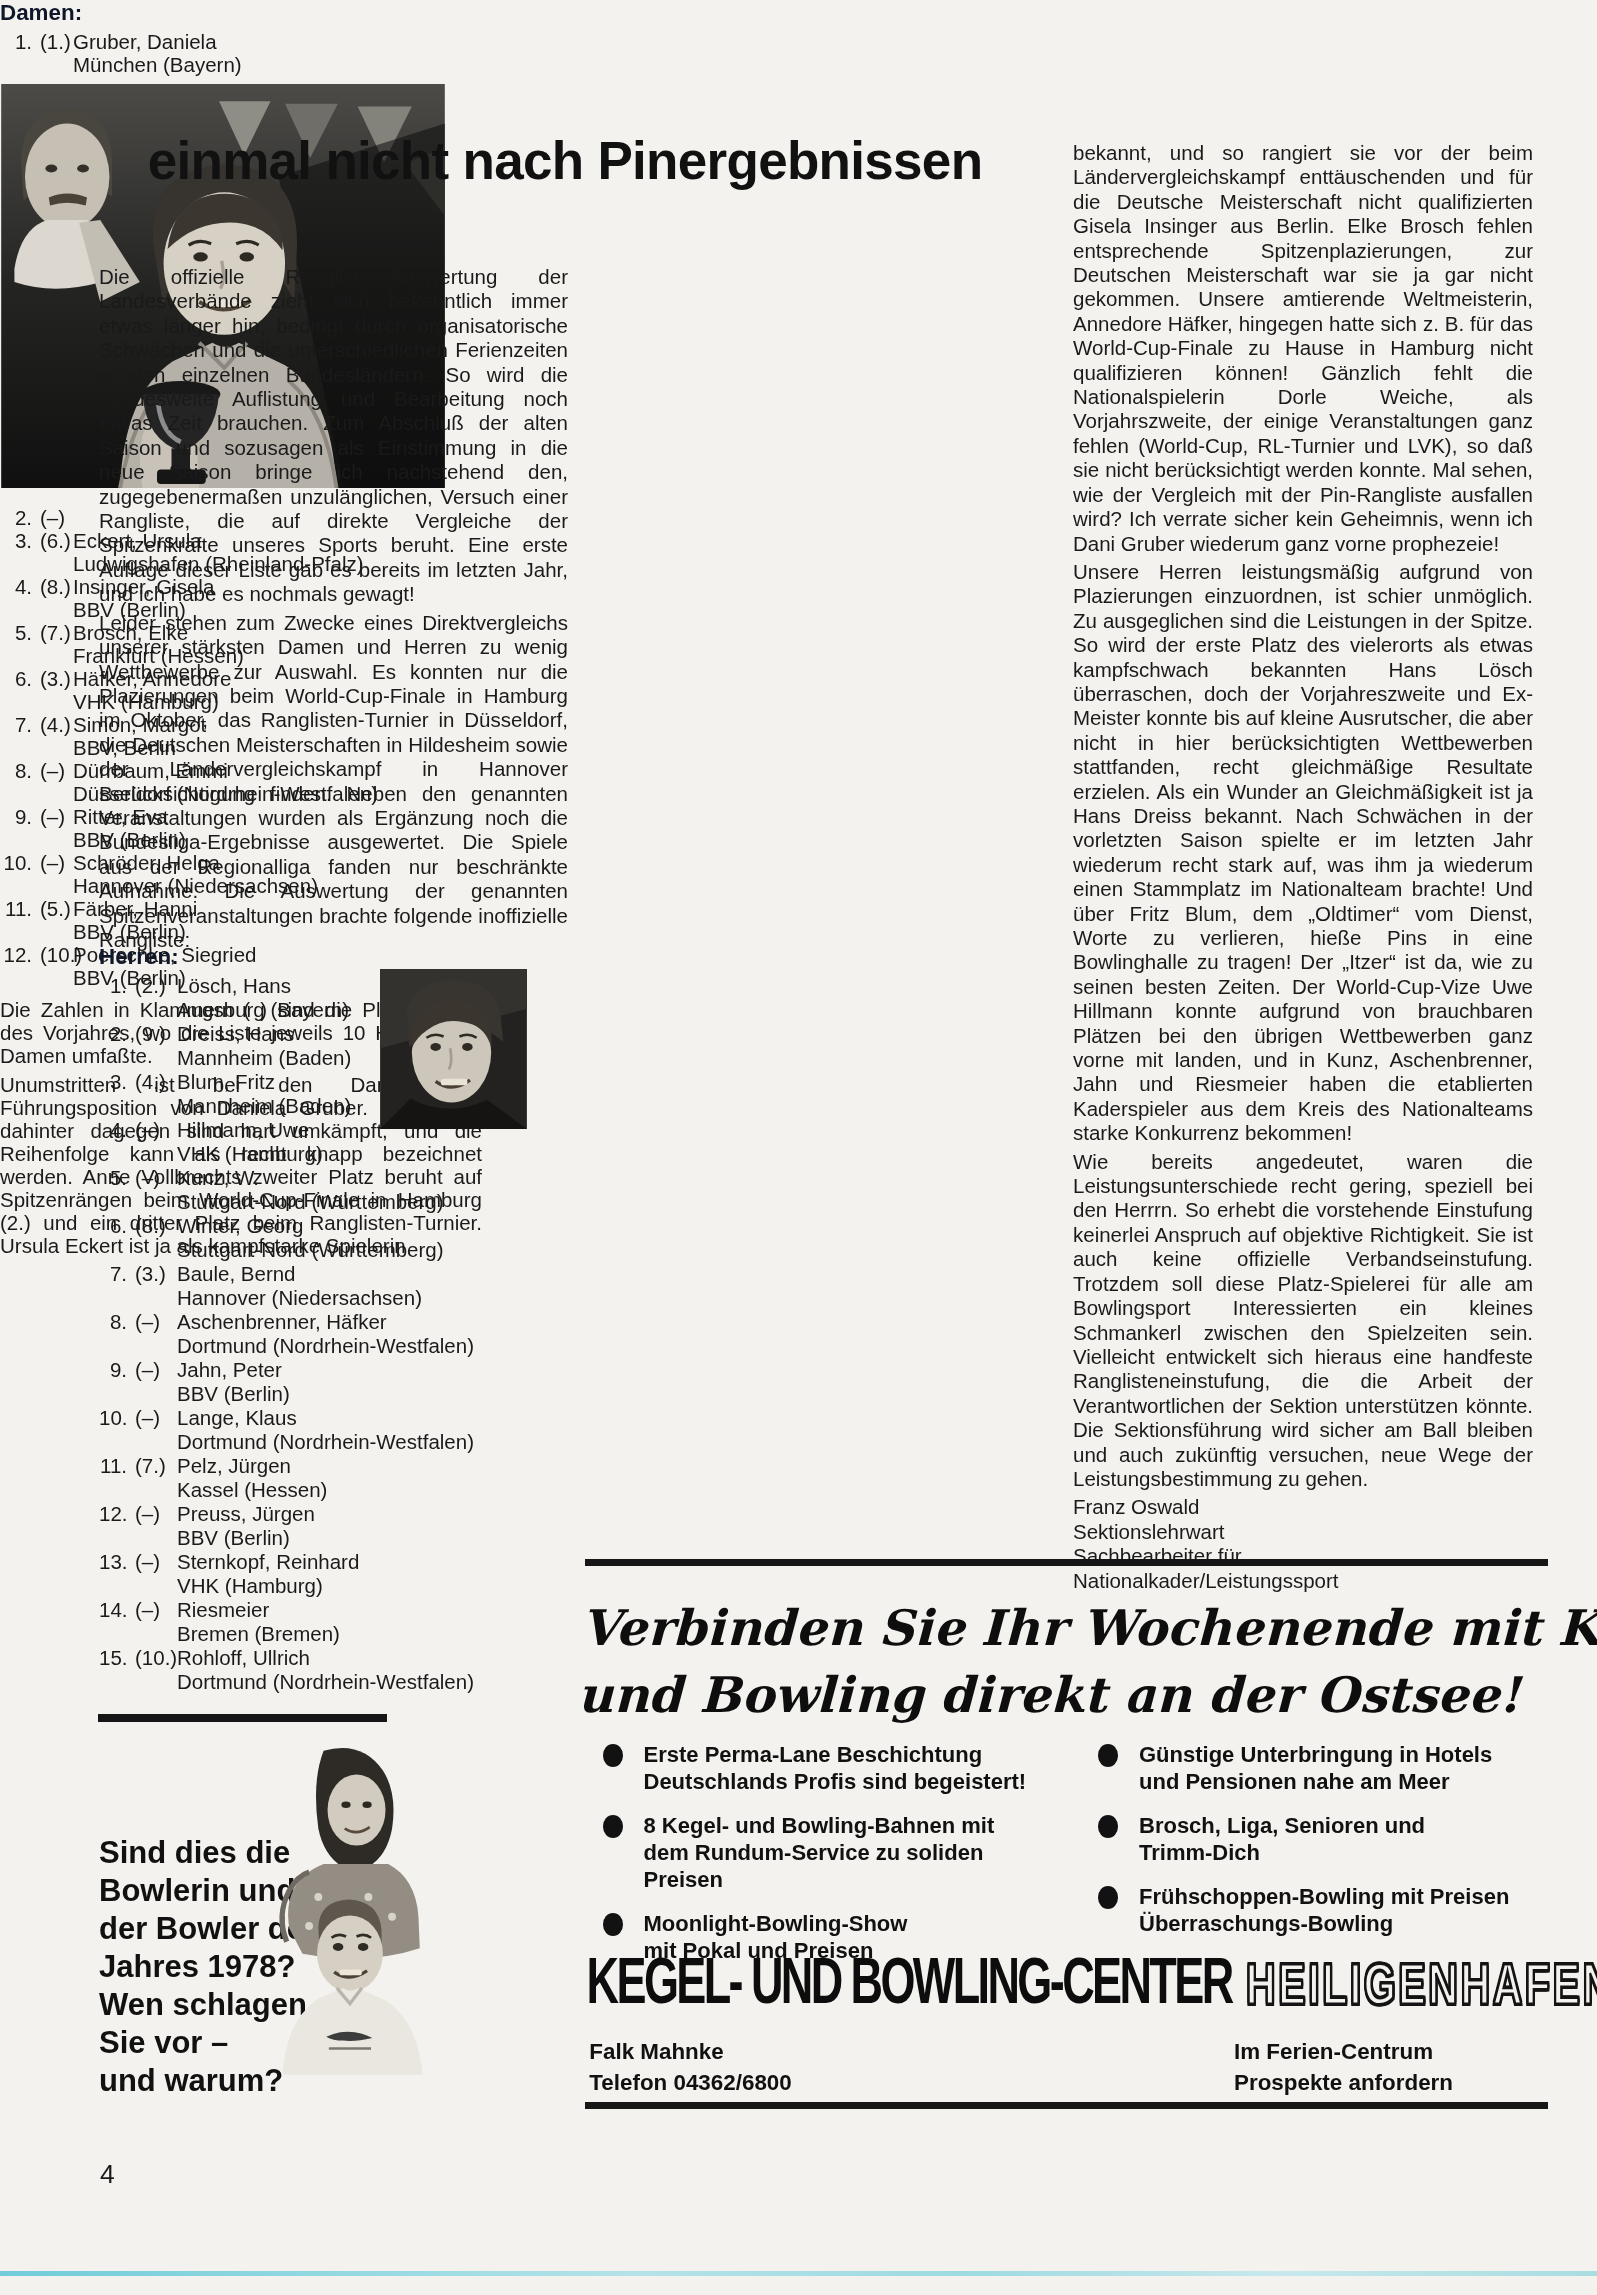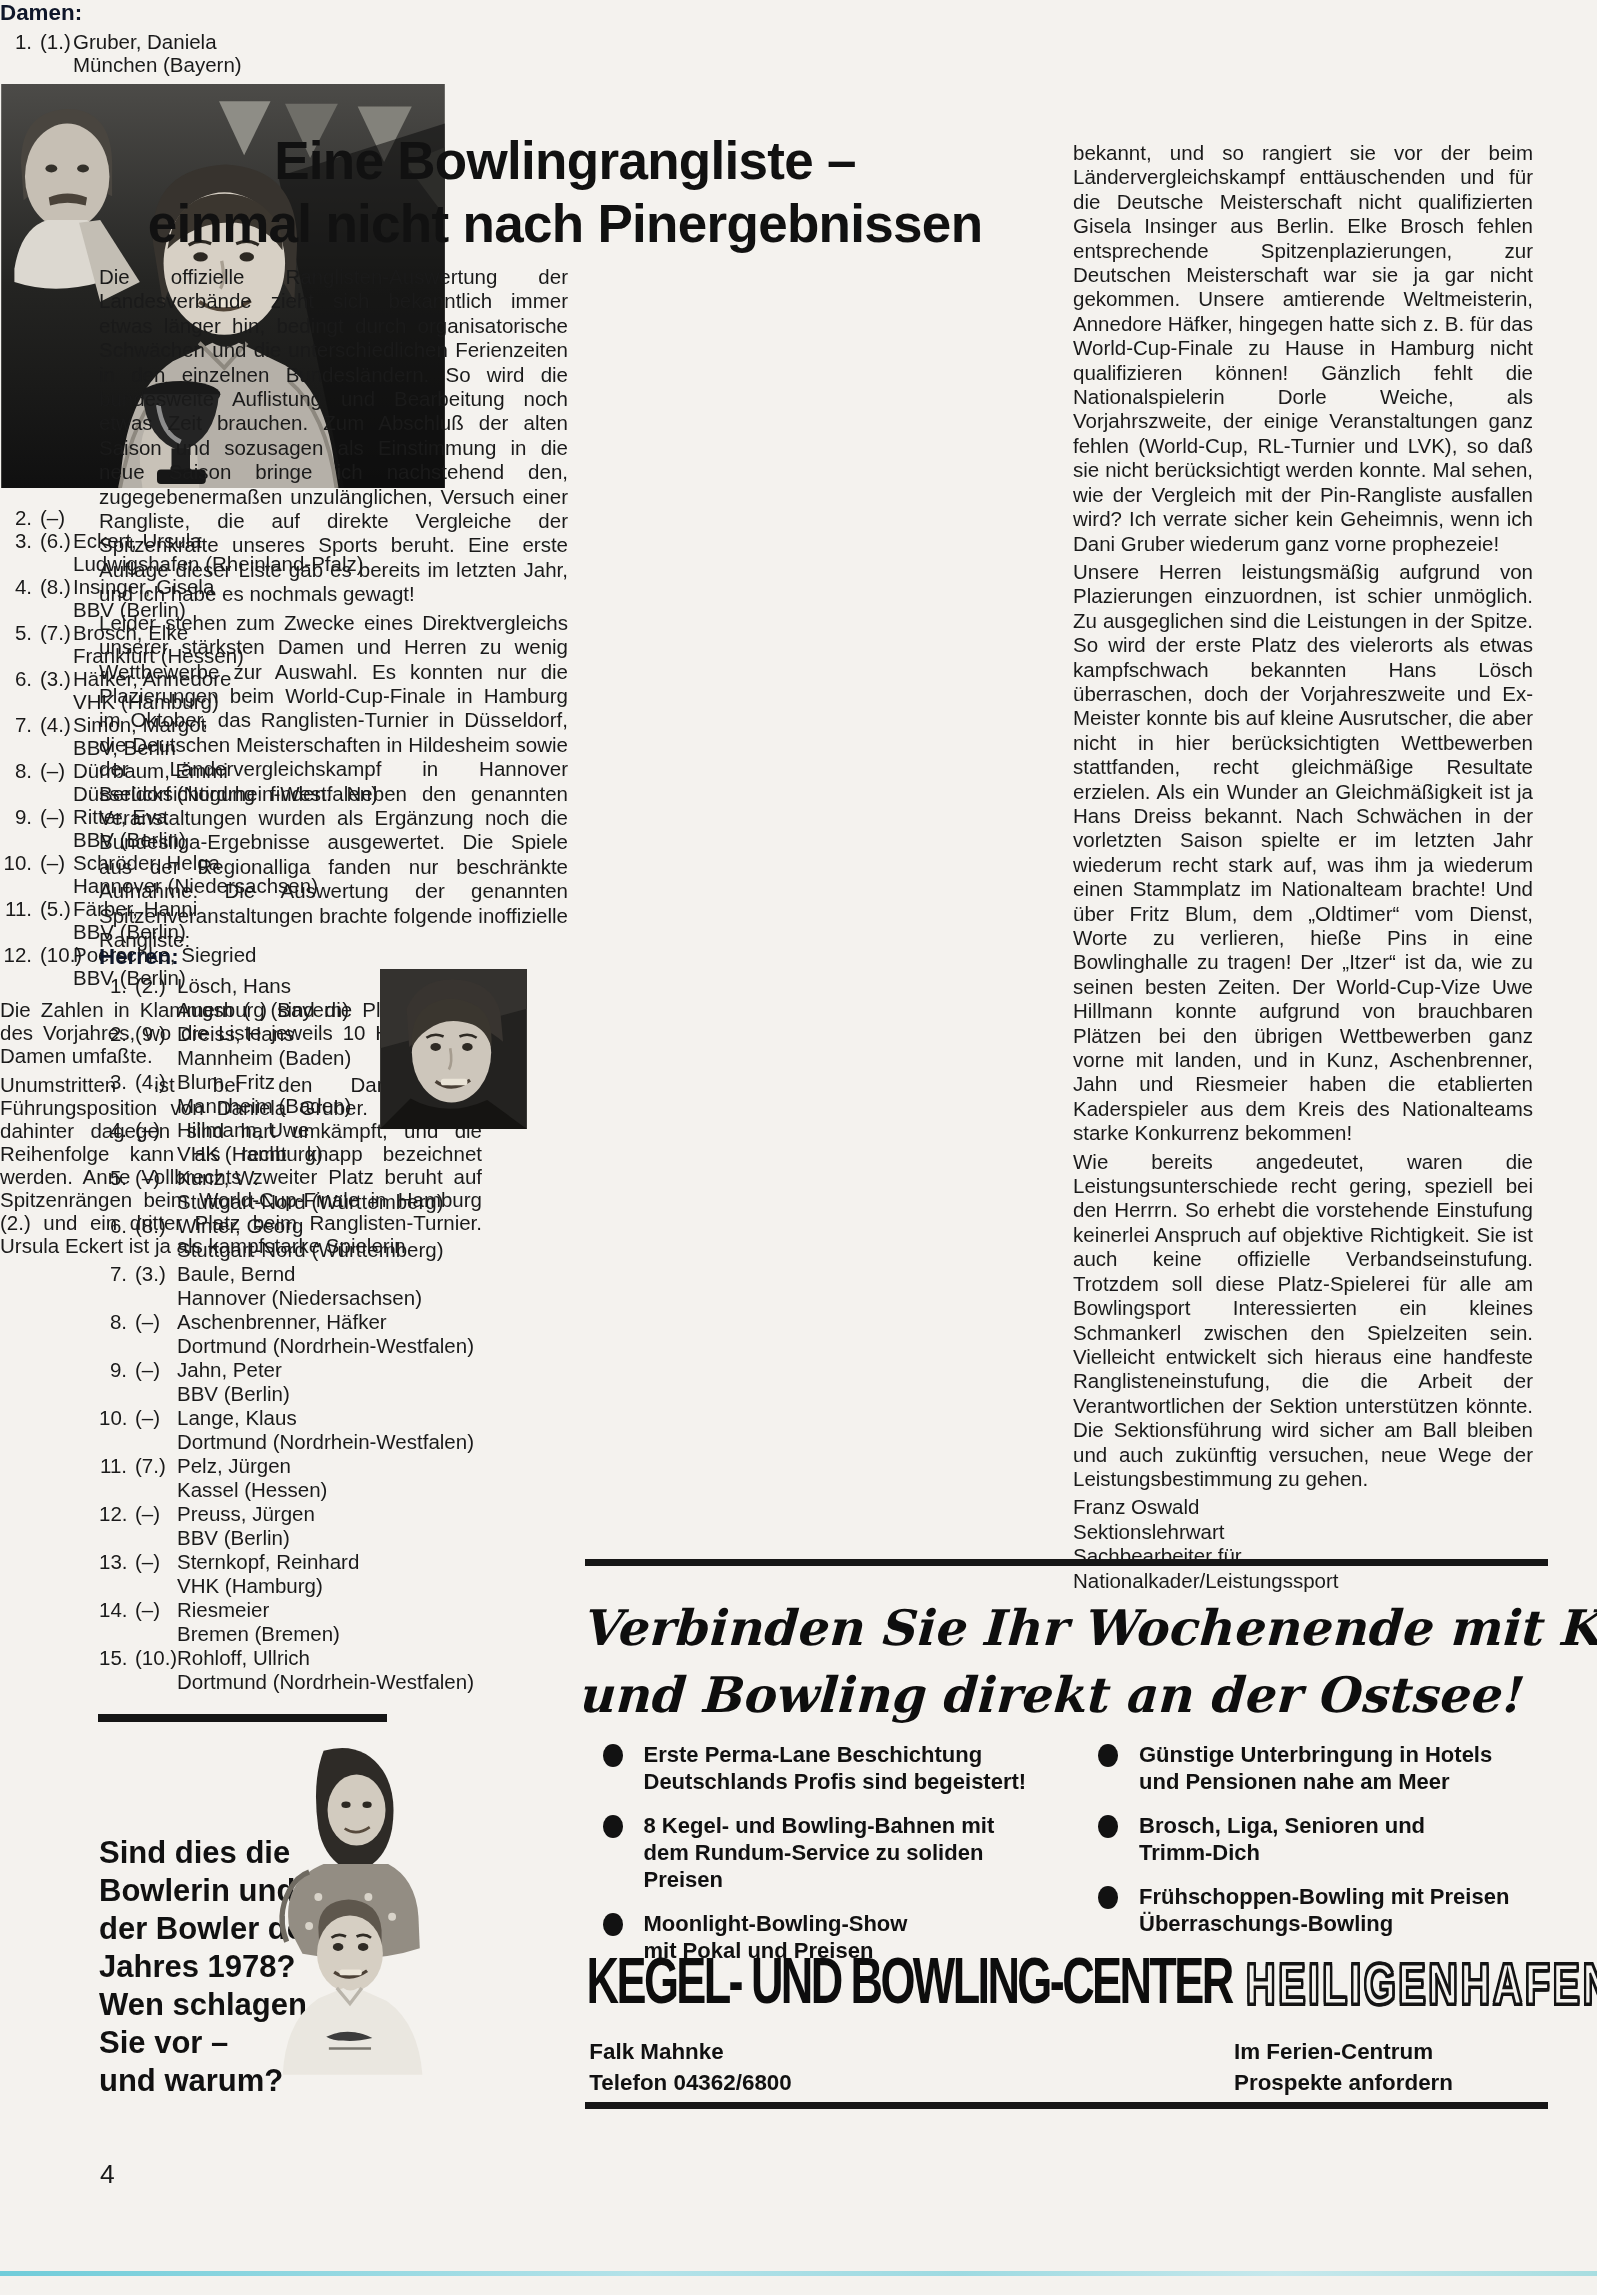--- a/index.html
+++ b/index.html
@@ -78,21 +78,20 @@
   #edge-strip{position:absolute;left:0;top:2271px;width:1598px;height:5.3px;
               background:linear-gradient(90deg,#59c6d6 0%,#7dd2de 18%,#a9e0e8 40%,#8ed6df 60%,#bfe7ec 80%,#9adade 100%);
               opacity:.85;}
 </style>
 </head>
 <body>
 
 <div id="page">
 
   <h1 class="title" style="margin:0;">
-    <span class="tl">Eine Bowlingrangliste –</span>
     <span class="tl">einmal nicht nach Pinergebnissen</span>
   </h1>
 
   <div id="col-left" class="col">
 
   <p>Die offizielle Ranglisten-Auswertung der Landesverbände zieht sich bekanntlich immer etwas länger hin, bedingt durch organisatorische Schwächen und die unterschiedlichen Ferienzeiten in den einzelnen Bundesländern. So wird die bundesweite Auflistung und Bearbeitung noch etwas Zeit brauchen. Zum Abschluß der alten Saison und sozusagen als Einstimmung in die neue Saison bringe ich nachstehend den, zugegebenermaßen unzulänglichen, Versuch einer Rangliste, die auf direkte Vergleiche der Spitzenkräfte unseres Sports beruht. Eine erste Auflage dieser Liste gab es bereits im letzten Jahr, und ich habe es nochmals gewagt!</p>
       <p>Leider stehen zum Zwecke eines Direktvergleichs unserer stärksten Damen und Herren zu wenig Wettbewerbe zur Auswahl. Es konnten nur die Plazierungen beim World-Cup-Finale in Hamburg im Oktober, das Ranglisten-Turnier in Düsseldorf, die Deutschen Meisterschaften in Hildesheim sowie der Ländervergleichskampf in Hannover Berücksichtigung finden. Neben den genannten Veranstaltungen wurden als Ergänzung noch die Bundesliga-Ergebnisse ausgewertet. Die Spiele aus der Regionalliga fanden nur beschränkte Aufnahme. Die Auswertung der genannten Spitzenveranstaltungen brachte folgende inoffizielle Rangliste:</p>
     </div>
 
   <div id="herren-block">

